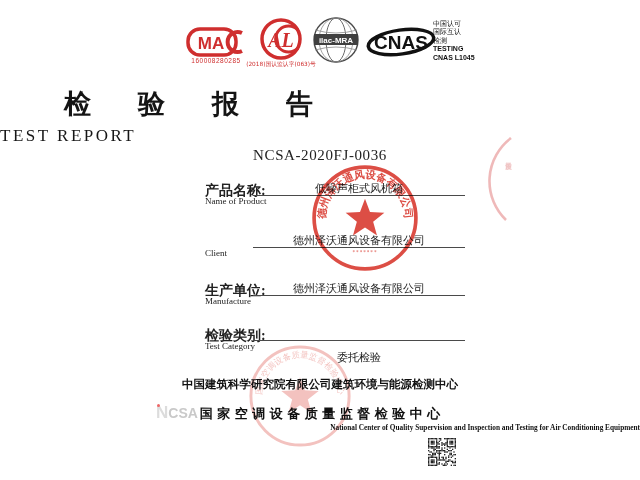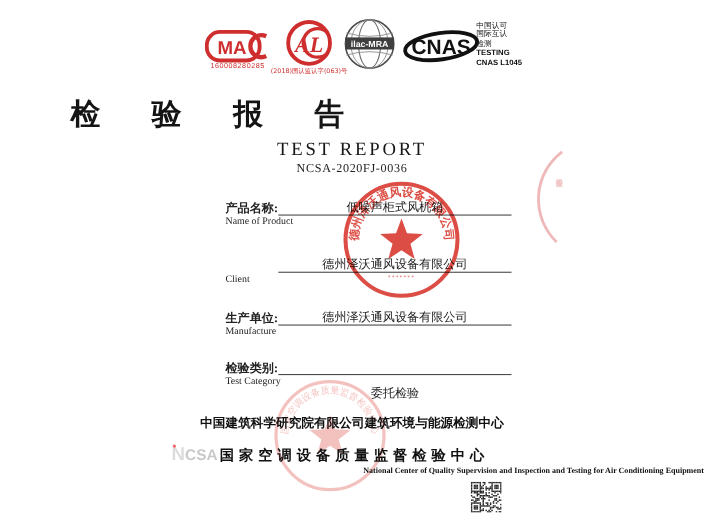--- a/index.html
+++ b/index.html
@@ -14,26 +14,26 @@
   .cma-number{left:181px;top:57px;width:70px;text-align:center;
     font-size:6.5px;letter-spacing:.5px;color:#cf2e2e;font-family:"Liberation Sans",sans-serif;}
   .cal-caption{left:238px;top:60px;width:86px;text-align:center;
     font-size:5.8px;color:#cf2e2e;font-family:"DejaVu Sans",sans-serif;}
   .cnas-lines{left:433px;top:20px;font-family:"Liberation Sans",sans-serif;
     font-size:7px;line-height:8.4px;color:#111;}
   .cnas-lines .b{font-weight:bold;}
   
   .title-zh{left:0;top:86px;width:640px;text-align:left;font-size:27px;font-weight:bold;
     letter-spacing:47px;padding-left:64px;box-sizing:border-box;color:#141414;}
-  .title-en{left:0;top:126px;width:640px;text-align:center;font-size:17px;
+  .title-en{left:0;top:126px;width:640px;text-align:left;font-size:17px;
     letter-spacing:2.5px;color:#161616;}
-  .report-no{left:0;top:147px;width:640px;text-align:center;font-size:11px;
+  .report-no{left:0;top:147px;width:640px;text-align:center;font-size:15px;
     letter-spacing:.6px;color:#222;}
   
-  .f-label-zh{left:205px;width:110px;font-size:11px;font-weight:600;color:#222;}
+  .f-label-zh{left:205px;width:110px;font-size:14px;font-weight:600;color:#222;}
   .f-label-en{left:205px;width:130px;font-size:9px;color:#222;}
   .f-line{left:253px;width:212px;border-bottom:1.2px solid #4a4a4a;height:0;}
   .f-value{left:253px;width:212px;text-align:center;font-size:11px;color:#222;}
   
   .stamp{mix-blend-mode:multiply;}
   
   .org-zh{left:0;top:377px;width:640px;text-align:center;font-size:11.5px;font-weight:bold;
     color:#101010;font-family:"DejaVu Sans",sans-serif;}
   .org-en{left:0;top:394px;width:640px;text-align:center;font-size:8px;font-weight:bold;color:#101010;}
   .center-zh{left:0;top:405px;width:640px;text-align:center;font-size:13px;font-weight:bold;

